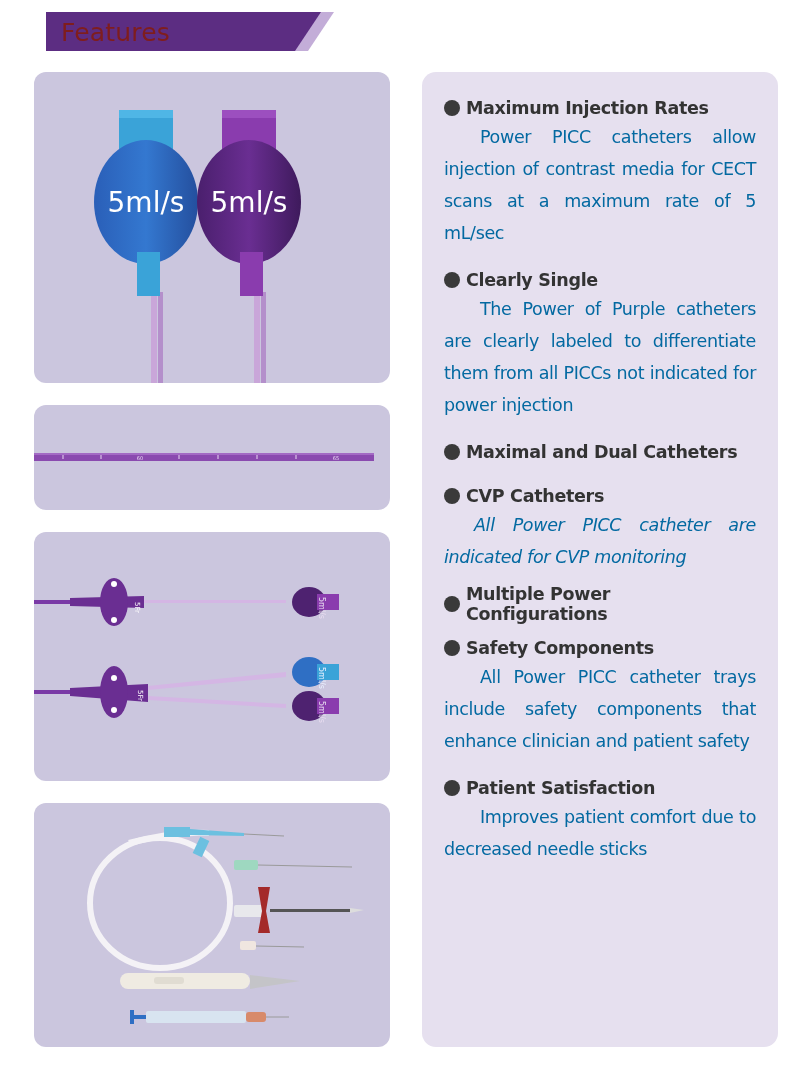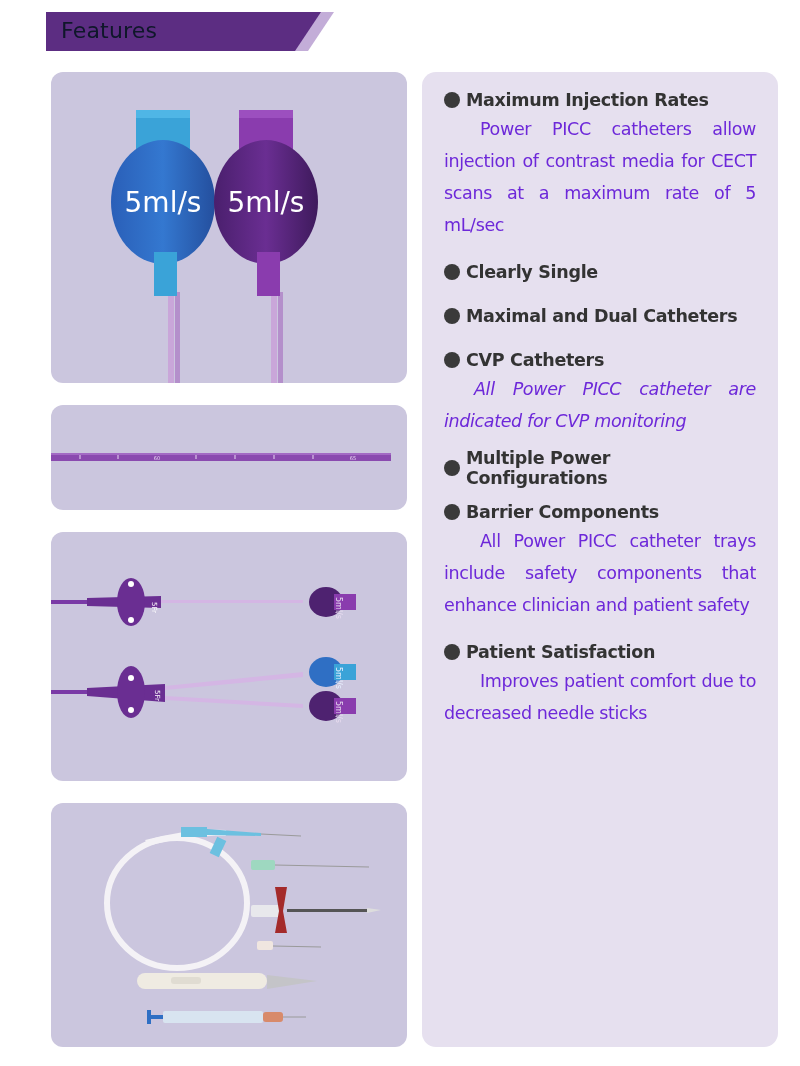--- a/index.html
+++ b/index.html
@@ -2,36 +2,36 @@
 <html><head>
 <meta charset="utf-8">
 <style>
   * { box-sizing: border-box; margin: 0; padding: 0; }
   html, body { width: 800px; height: 1066px; background: #ffffff; overflow: hidden; }
   body { position: relative; font-family: "Liberation Sans", "DejaVu Sans", sans-serif; color: #3a3a3a; }
 
   
   .banner { position: absolute; left: 46px; top: 12px; width: 290px; height: 39px; }
   .banner svg { position: absolute; left: 0; top: 0; }
-  .banner-title { position: absolute; left: 15px; top: 6px; font-size: 22px; color: #0f172a; font-family: "DejaVu Sans", sans-serif; letter-spacing: 0.2px; }
+  .banner-title { position: absolute; left: 15px; top: 6px; font-size: 25px; color: #7f1d1d; font-family: "DejaVu Sans", sans-serif; letter-spacing: 0.2px; }
 
   
-  .panel { position: absolute; left: 51px; width: 356px; background: #cbc6de; border-radius: 12px; overflow: hidden; }
+  .panel { position: absolute; left: 34px; width: 356px; background: #cbc6de; border-radius: 12px; overflow: hidden; }
   .panel svg { position: absolute; left: 0; top: 0; }
   .p1 { top: 72px; height: 311px; }
   .p2 { top: 405px; height: 105px; }
   .p3 { top: 532px; height: 249px; }
   .p4 { top: 803px; height: 244px; }
 
   
   .features { position: absolute; left: 422px; top: 72px; width: 356px; height: 975px; background: #e6e0ef; border-radius: 14px; padding: 15px 22px 0 22px; }
-  .feature { margin-bottom: 18px; }
+  .feature { margin-bottom: 18px; margin-top: 8px; }
   .f-head { display: flex; align-items: center; font-weight: bold; font-size: 17.5px; color: #333333; height: 26px; font-family: "DejaVu Sans", sans-serif; letter-spacing: -0.3px; }
   .bullet { display: inline-block; width: 16px; height: 16px; border-radius: 50%; background: #3a3a3a; margin-right: 6px; flex-shrink: 0; }
-  .f-body { font-size: 17.5px; line-height: 32px; color: #6d28d9; text-align: justify; text-indent: 36px; font-family: "DejaVu Sans", sans-serif; letter-spacing: -0.35px; word-spacing: 0px; }
+  .f-body { font-size: 17.5px; line-height: 32px; color: #0369a1; text-align: justify; text-indent: 36px; font-family: "DejaVu Sans", sans-serif; letter-spacing: -0.35px; word-spacing: 0px; }
   .f-body.cvp { text-indent: 30px; font-style: italic; }
 </style>
 </head>
 <body>
 
 <div class="banner">
   <svg width="290" height="39" viewBox="0 0 290 39">
     <polygon points="251,0 288,0 262,39 225,39" fill="#c3add8"></polygon>
     <polygon points="0,0 275,0 249,39 0,39" fill="#5c2d82"></polygon>
   </svg>
@@ -159,20 +159,21 @@
         <span class="bullet"></span>
         <span>Maximum Injection Rates</span>
       </div>
     <div class="f-body">Power PICC catheters allow injection of contrast media for CECT scans at a maximum rate of 5 mL/sec</div>
   </div>
   <div class="feature">
     <div class="f-head">
         <span class="bullet"></span>
         <span>Clearly Single</span>
       </div>
+    <div class="f-body">The Power of Purple catheters are clearly labeled to differentiate them from all PICCs not indicated for power injection</div>
   </div>
   <div class="feature">
     <div class="f-head">
         <span class="bullet"></span>
         <span>Maximal and Dual Catheters</span>
       </div>
   </div>
   <div class="feature">
     <div class="f-head">
         <span class="bullet"></span>
@@ -182,21 +183,21 @@
   </div>
   <div class="feature">
     <div class="f-head">
         <span class="bullet"></span>
         <span>Multiple Power Configurations</span>
       </div>
   </div>
   <div class="feature">
     <div class="f-head">
         <span class="bullet"></span>
-        <span>Barrier Components</span>
+        <span>Safety Components</span>
       </div>
     <div class="f-body">All Power PICC catheter trays include safety components that enhance clinician and patient safety</div>
   </div>
   <div class="feature">
     <div class="f-head">
         <span class="bullet"></span>
         <span>Patient Satisfaction</span>
       </div>
     <div class="f-body">Improves patient comfort due to decreased needle sticks</div>
   </div>

